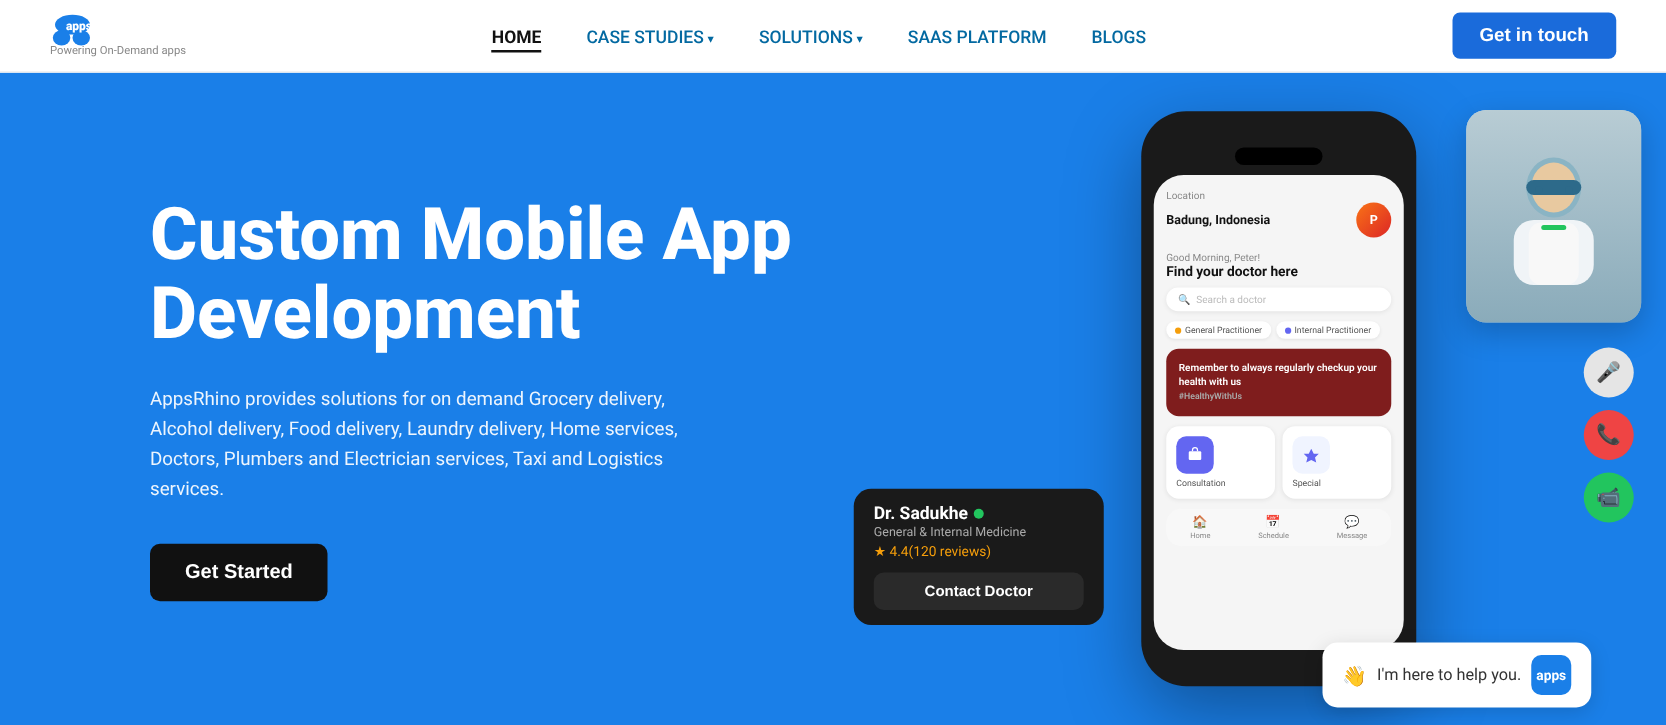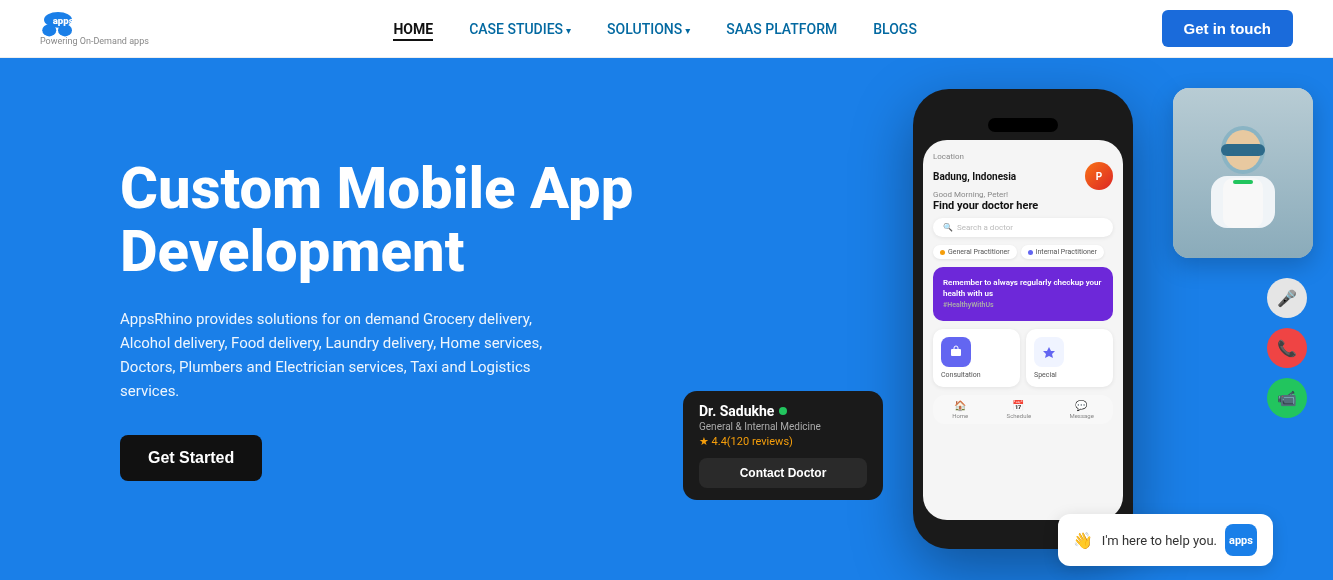--- a/index.html
+++ b/index.html
@@ -216,21 +216,21 @@
       display: flex;
       align-items: center;
       justify-content: center;
       color: #fff;
       font-size: 10px;
       font-weight: 700;
     }
     .phone-greeting {
       font-size: 8px;
       color: #888;
-      margin-top: 0;
+      margin-top: 12px;
     }
     .phone-find {
       font-size: 11px;
       font-weight: 700;
       color: #111;
       margin-bottom: 6px;
     }
     .phone-search {
       background: #fff;
       border-radius: 20px;
@@ -256,21 +256,21 @@
       color: #555;
       display: flex;
       align-items: center;
       gap: 3px;
       box-shadow: 0 1px 3px rgba(0,0,0,0.08);
     }
     .phone-tag-dot {
       width: 5px; height: 5px; border-radius: 50%;
     }
     .phone-banner {
-      background: #6d28d9;
+      background: #7f1d1d;
       border-radius: 10px;
       padding: 10px;
       color: #fff;
       font-size: 8px;
       font-weight: 600;
       line-height: 1.4;
       margin-bottom: 8px;
     }
     .phone-banner-sub {
       font-size: 7px;

